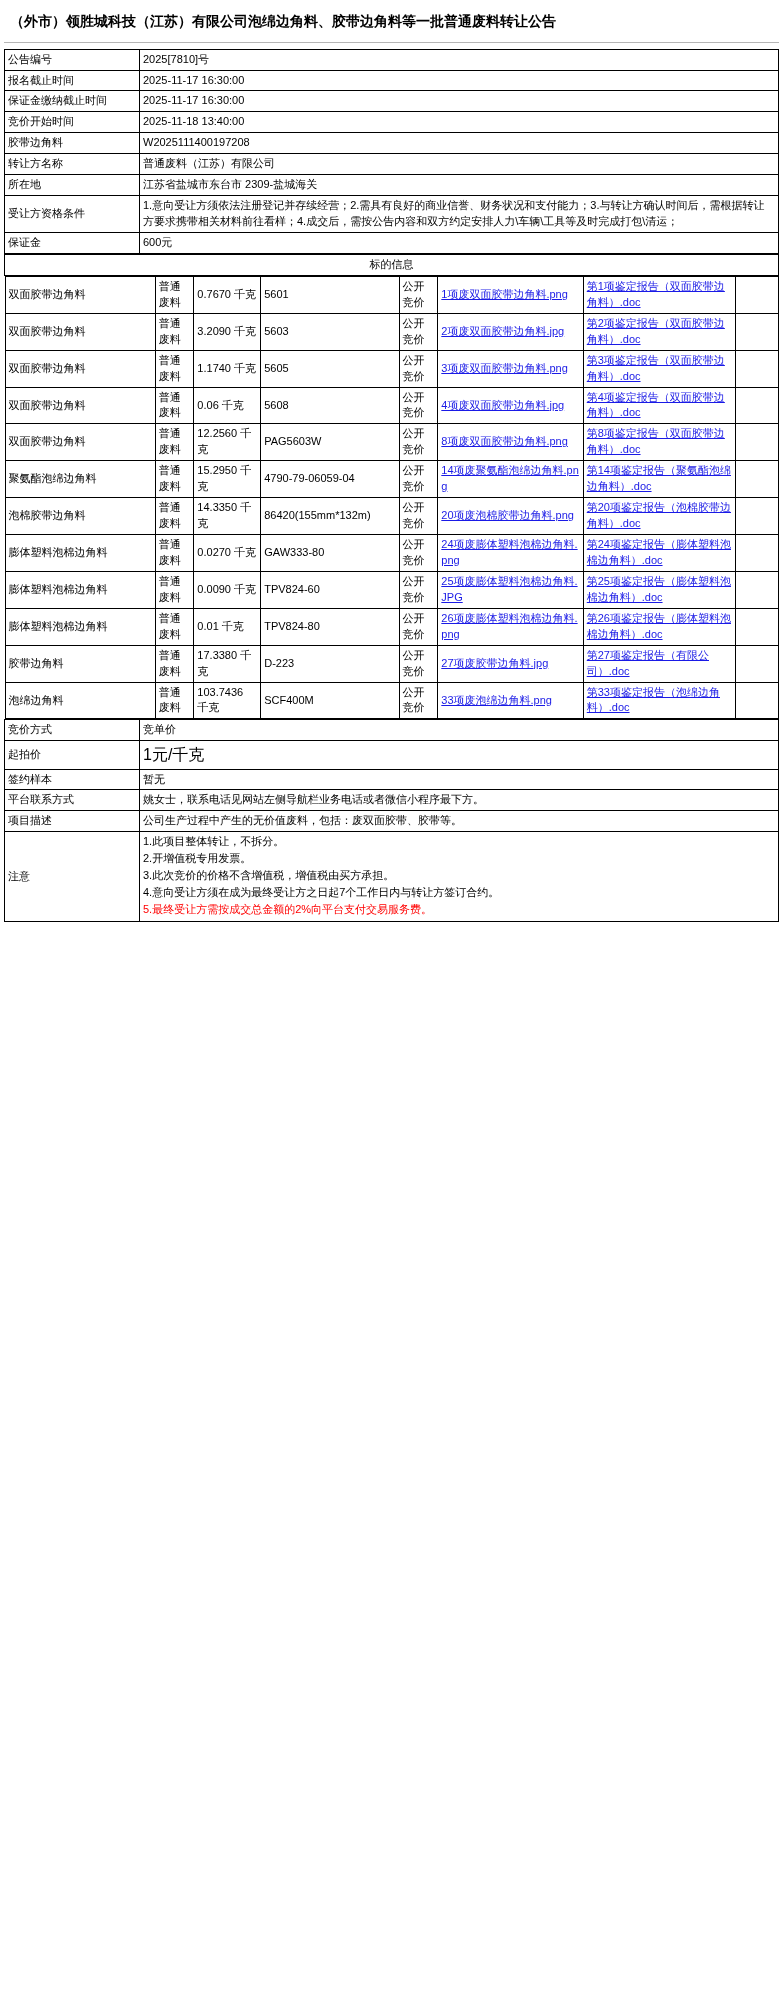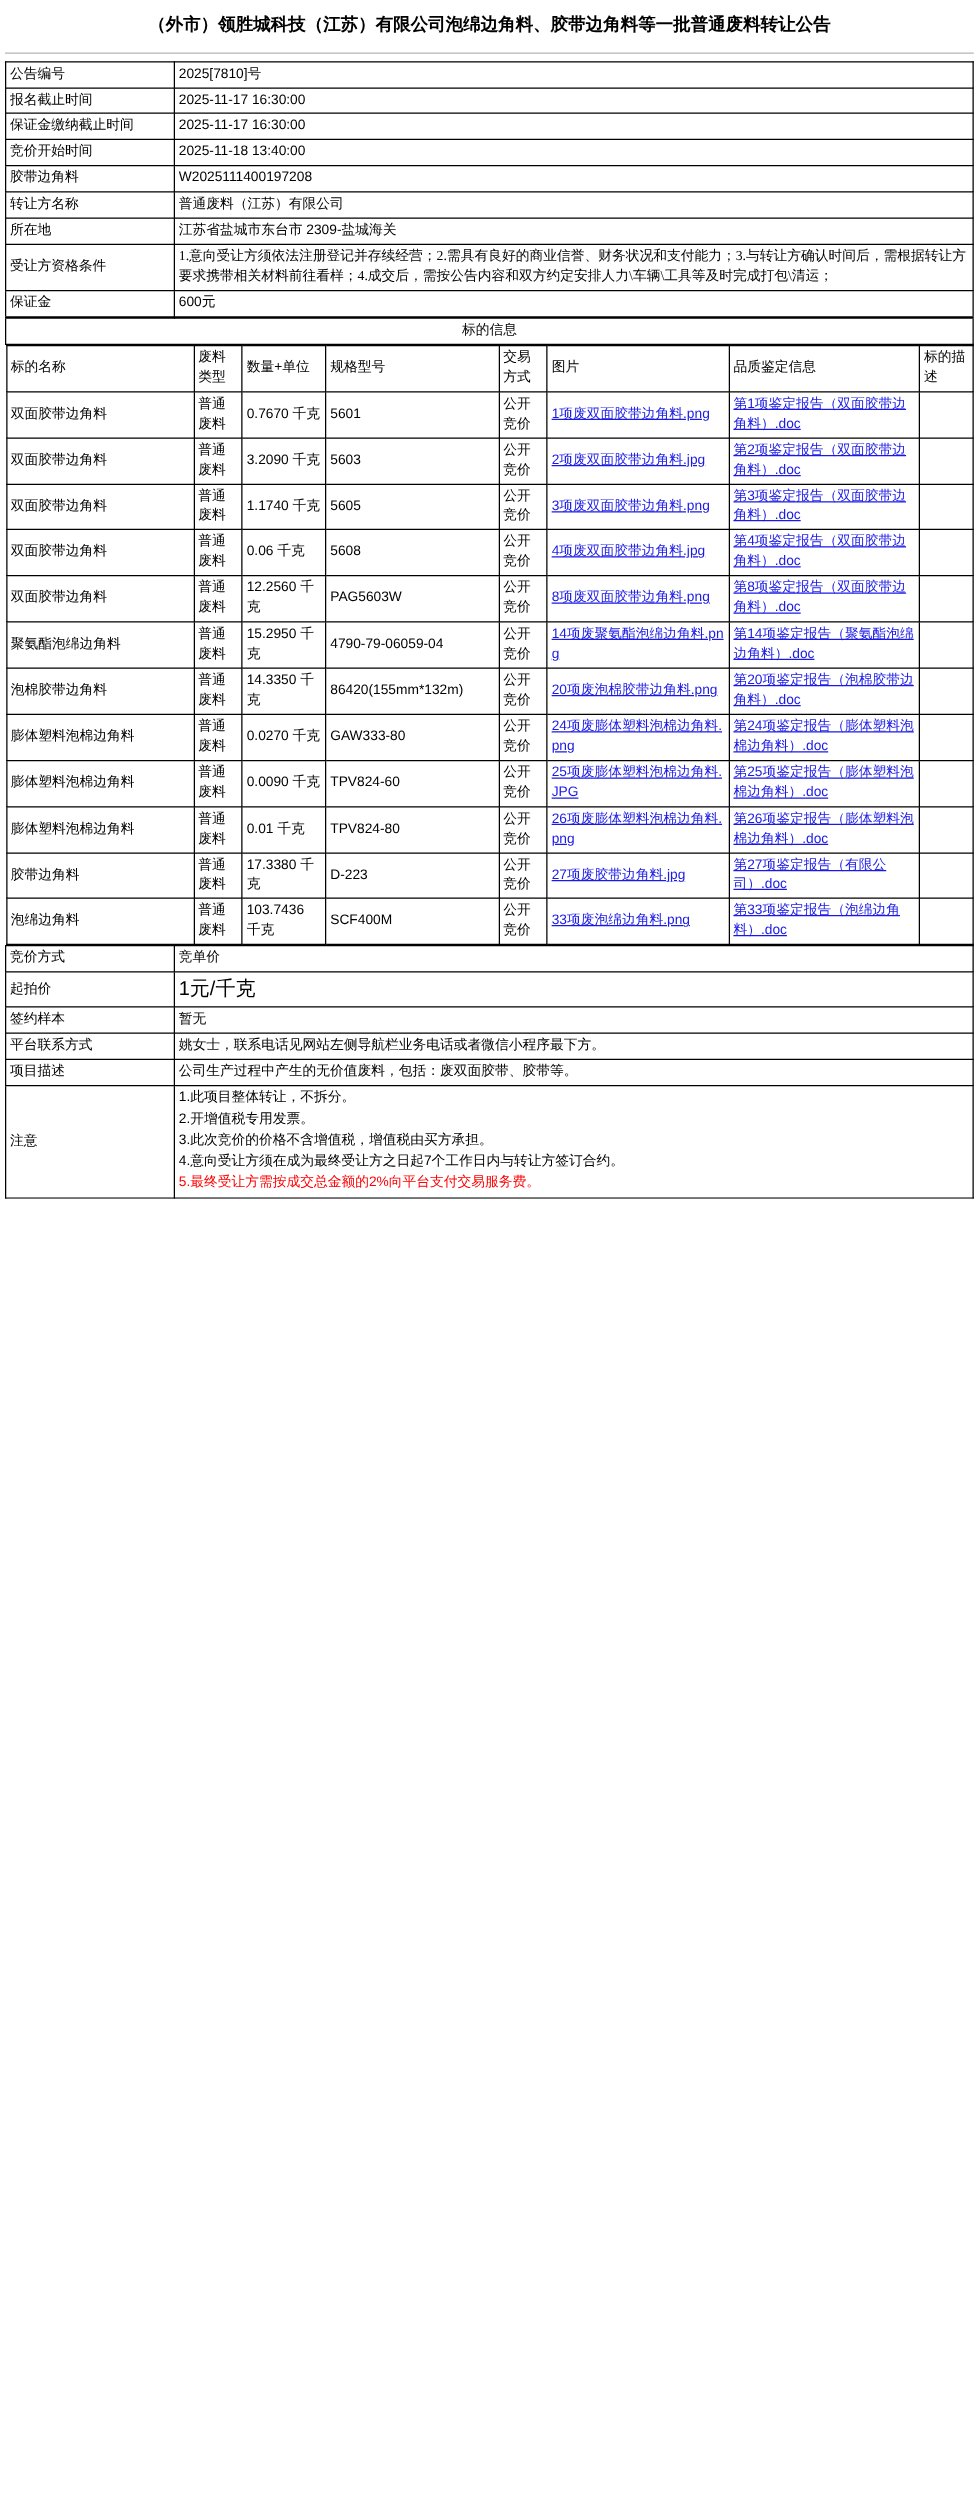--- a/index.html
+++ b/index.html
@@ -4,24 +4,23 @@
 <style>
   html,body{margin:0;padding:0;background:#ffffff;}
   body{
     font-family:"Liberation Sans","DejaVu Sans",sans-serif;
     width:783px;
     color:#000000;
     -webkit-font-smoothing:none;
   }
   .page{width:783px;box-sizing:border-box;padding:0;}
   .doc-title{
-    text-align:center;
     font-size:14px;
     font-weight:bold;
-    font-family:Liberation Mono, monospace;
+    font-family:Liberation Serif, serif;
     padding:12px 10px 10px 10px;
     line-height:1.4;
     letter-spacing:0px;
   }
   .rule{
     height:1px;
     background:#b5b5b5;
     margin:0 4px 6px 4px;
   }
   table.main{
@@ -62,21 +61,21 @@
   .tall{height:36px;}
   .c-name{width:128px;}
   .c-type{width:33px;}
   .c-qty{width:57px;}
   .c-spec{width:118px;}
   .c-mode{width:33px;}
   .c-pic{width:124px;}
   .c-qc{width:130px;}
   .c-desc{width:36px;}
   .notes p{margin:0;padding:0 0 1px 0;}
-  .val{white-space:pre-wrap;font-family:Liberation Serif, serif;}
+  .val{white-space:pre-wrap;}
   .bold-price{font-weight:bold;font-size:16px;}
 </style>
 </head>
 <body>
 
 <div class="page">
 
   <div class="doc-title">（外市）领胜城科技（江苏）有限公司泡绵边角料、胶带边角料等一批普通废料转让公告</div>
   <div class="rule"></div>
 
@@ -132,30 +131,20 @@
               <col class="c-name">
                 <col class="c-type">
                 <col class="c-qty">
                 <col class="c-spec">
               <col class="c-mode">
                 <col class="c-pic">
                 <col class="c-qc">
                 <col class="c-desc">
             </colgroup>
             <tbody>
-              <tr class="th-row tall">
-                <td>标的名称</td>
-                <td>废料类型</td>
-                <td>数量+单位</td>
-                <td>规格型号</td>
-                <td>交易方式</td>
-                <td>图片</td>
-                <td>品质鉴定信息</td>
-                <td>标的描述</td>
-              </tr>
             <tr class="tall">
                   <td>双面胶带边角料</td>
                   <td>普通废料</td>
                   <td>0.7670 千克</td>
                   <td>5601</td>
                   <td>公开竞价</td>
                   <td><a class="lnk" href="#">1项废双面胶带边角料.png</a></td>
                   <td><a class="lnk" href="#">第1项鉴定报告（双面胶带边角料）.doc</a></td>
                   <td></td>
                 </tr>

